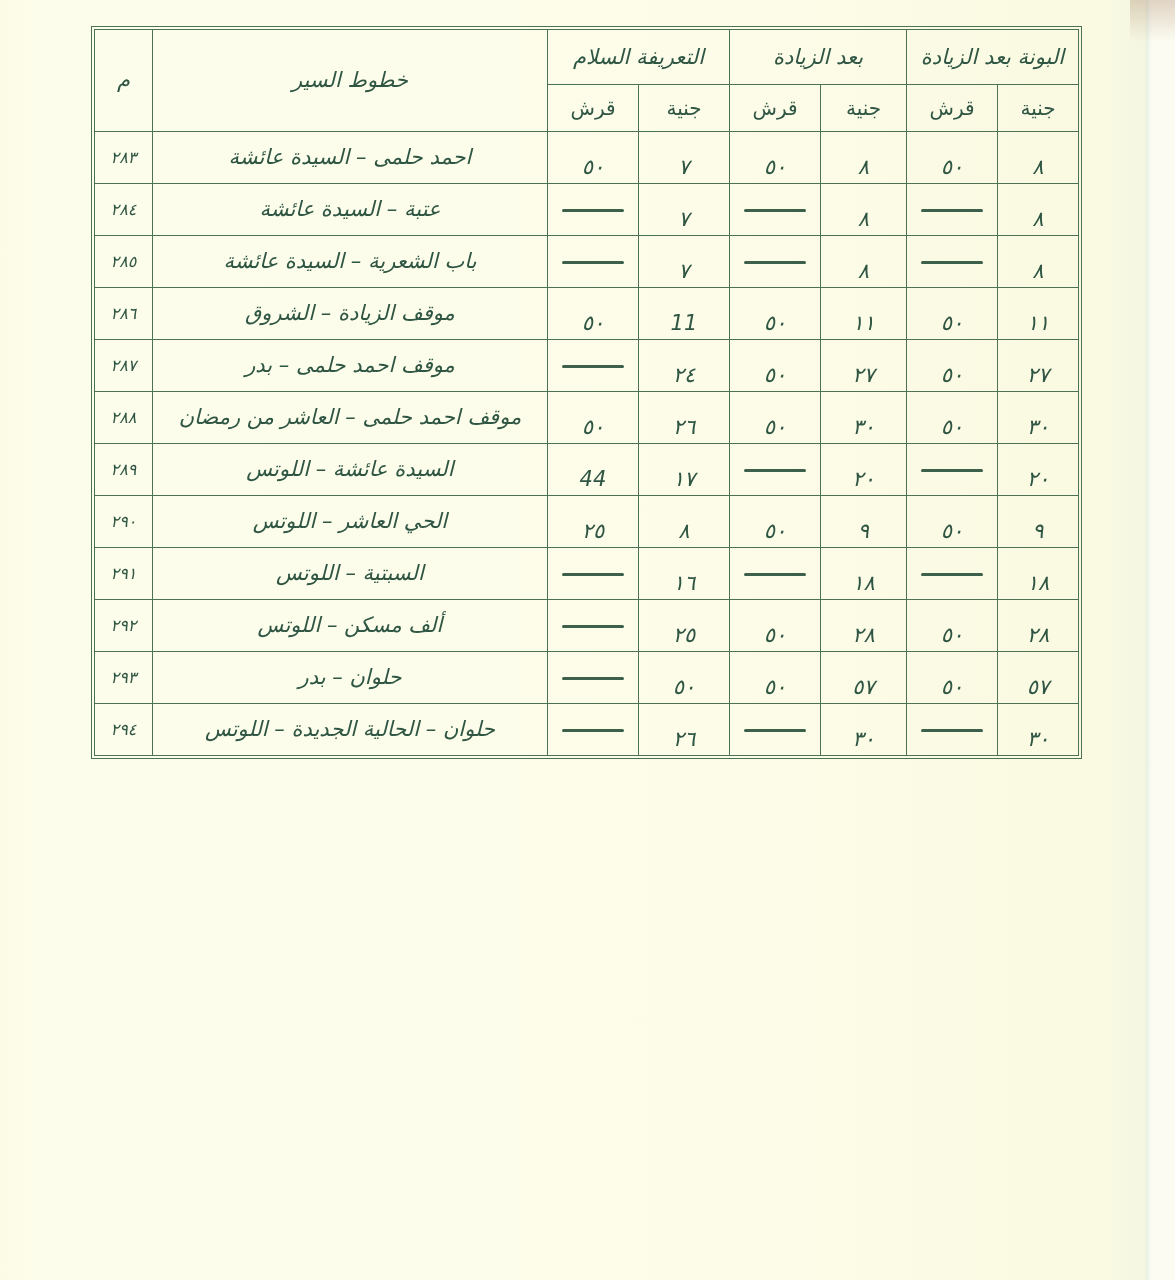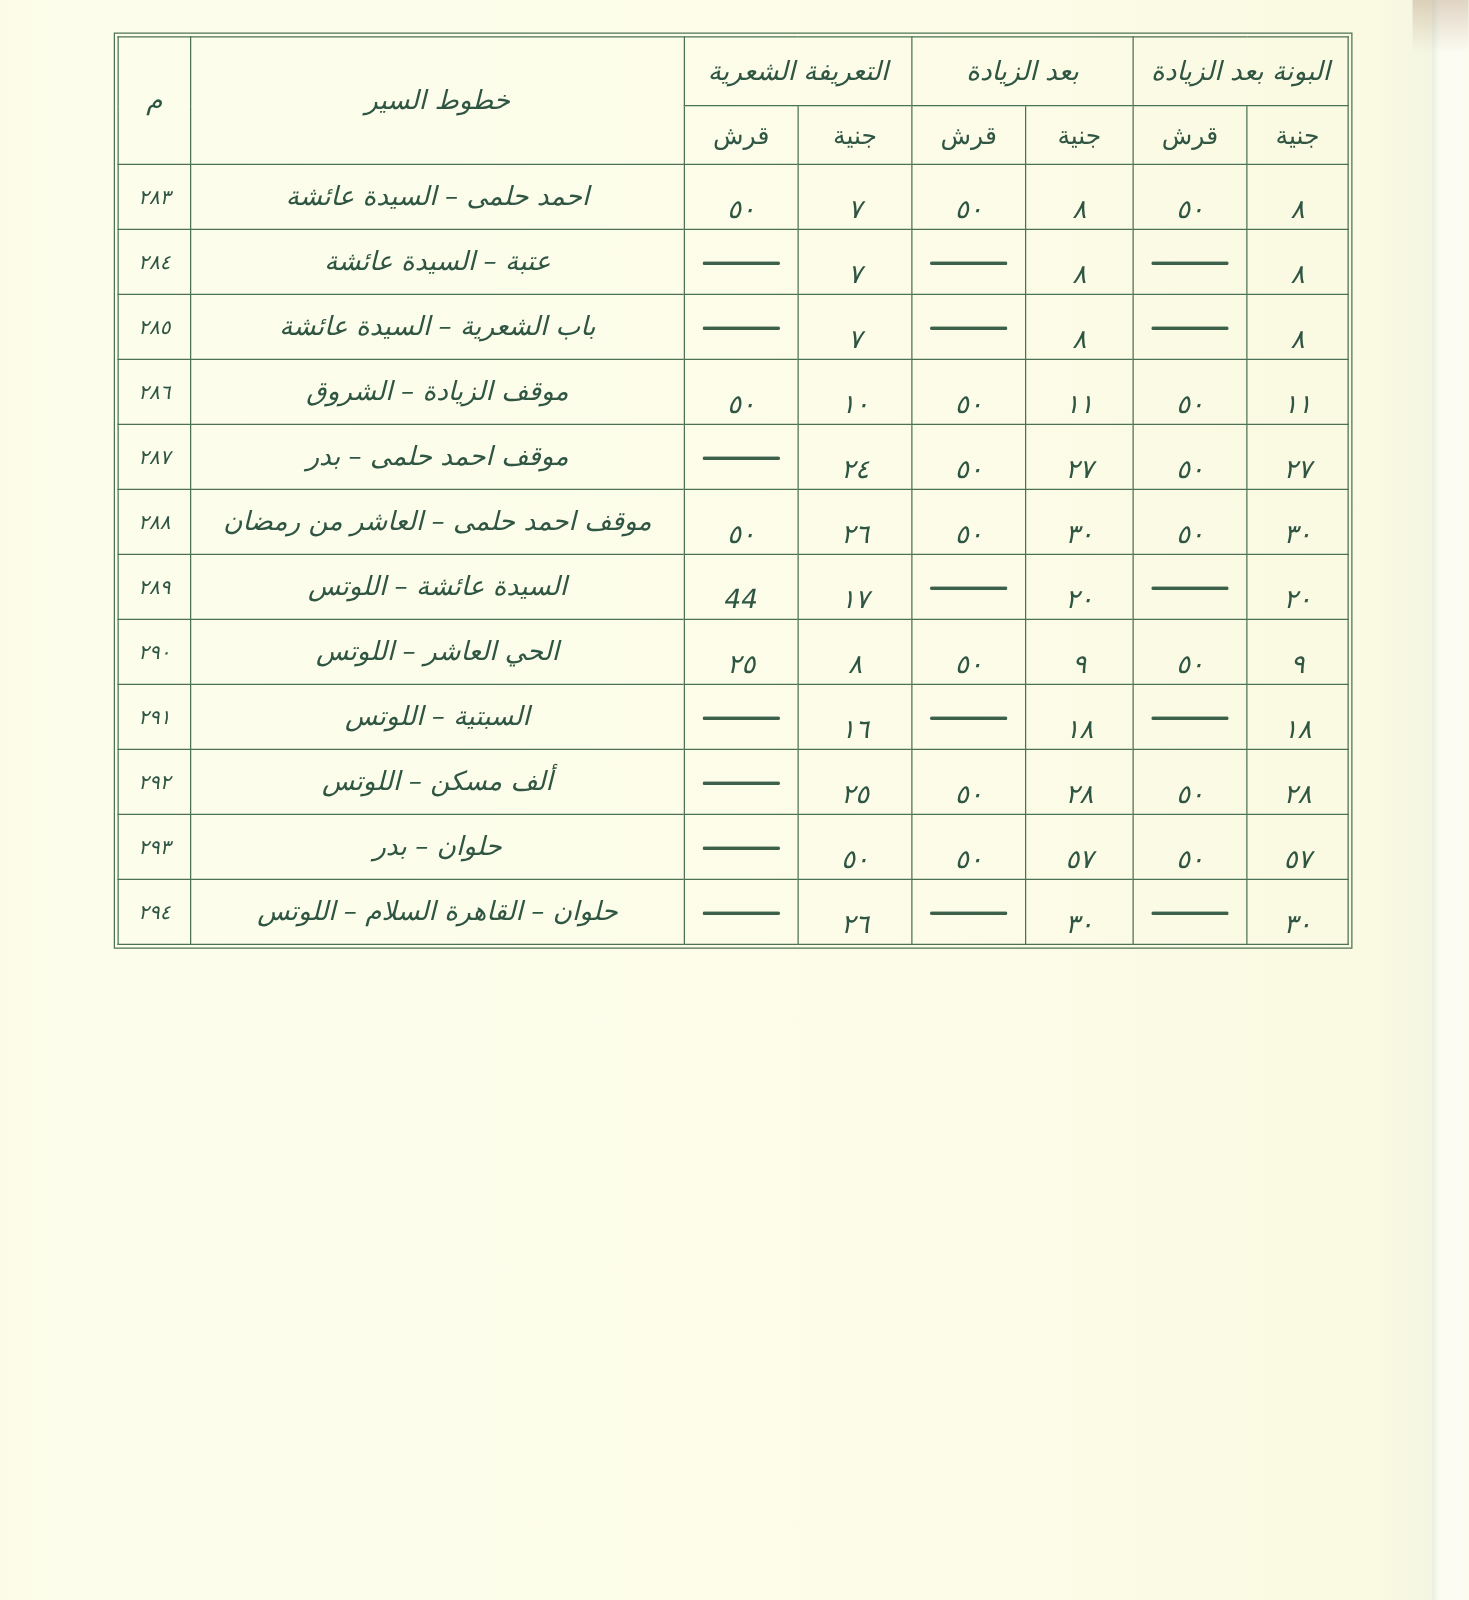--- a/index.html
+++ b/index.html
@@ -164,21 +164,21 @@
         <col class="c-prs-a">
       <col class="c-jun-c">
         <col class="c-prs-c">
       <col class="c-route">
         <col class="c-no">
     </colgroup>
     <thead>
       <tr>
         <th class="hdr-group" colspan="2">البونة بعد الزيادة</th>
         <th class="hdr-group" colspan="2">بعد الزيادة</th>
-        <th class="hdr-group" colspan="2">التعريفة الشعرية</th>
+        <th class="hdr-group" colspan="2">التعريفة السلام</th>
         <th class="hdr-route" rowspan="2">خطوط السير</th>
         <th class="hdr-no" rowspan="2">م</th>
       </tr>
       <tr>
         <th class="hdr-sub">جنية</th>
         <th class="hdr-sub">قرش</th>
         <th class="hdr-sub">جنية</th>
         <th class="hdr-sub">قرش</th>
         <th class="hdr-sub">جنية</th>
         <th class="hdr-sub">قرش</th>
@@ -213,21 +213,21 @@
           <td class="num"><span class="cellval">٧</span></td>
           <td class="num"><span class="dash"></span></td>
           <td class="route">باب الشعرية – السيدة عائشة</td>
           <td class="rowno">٢٨٥</td>
         </tr>
         <tr>
           <td class="num"><span class="cellval">١١</span></td>
           <td class="num"><span class="cellval">٥٠</span></td>
           <td class="num"><span class="cellval">١١</span></td>
           <td class="num"><span class="cellval">٥٠</span></td>
-          <td class="num"><span class="cellval">١٠</span></td>
+          <td class="num"><span class="cellval">11</span></td>
           <td class="num"><span class="cellval">٥٠</span></td>
           <td class="route">موقف الزيادة – الشروق</td>
           <td class="rowno">٢٨٦</td>
         </tr>
         <tr>
           <td class="num"><span class="cellval">٢٧</span></td>
           <td class="num"><span class="cellval">٥٠</span></td>
           <td class="num"><span class="cellval">٢٧</span></td>
           <td class="num"><span class="cellval">٥٠</span></td>
           <td class="num"><span class="cellval">٢٤</span></td>
@@ -295,18 +295,18 @@
           <td class="route">حلوان – بدر</td>
           <td class="rowno">٢٩٣</td>
         </tr>
         <tr>
           <td class="num"><span class="cellval">٣٠</span></td>
           <td class="num"><span class="dash"></span></td>
           <td class="num"><span class="cellval">٣٠</span></td>
           <td class="num"><span class="dash"></span></td>
           <td class="num"><span class="cellval">٢٦</span></td>
           <td class="num"><span class="dash"></span></td>
-          <td class="route">حلوان – القاهرة السلام – اللوتس</td>
+          <td class="route">حلوان – الحالية الجديدة – اللوتس</td>
           <td class="rowno">٢٩٤</td>
         </tr>
       </tbody>
   </table>
 </div>
 
 </body></html>

